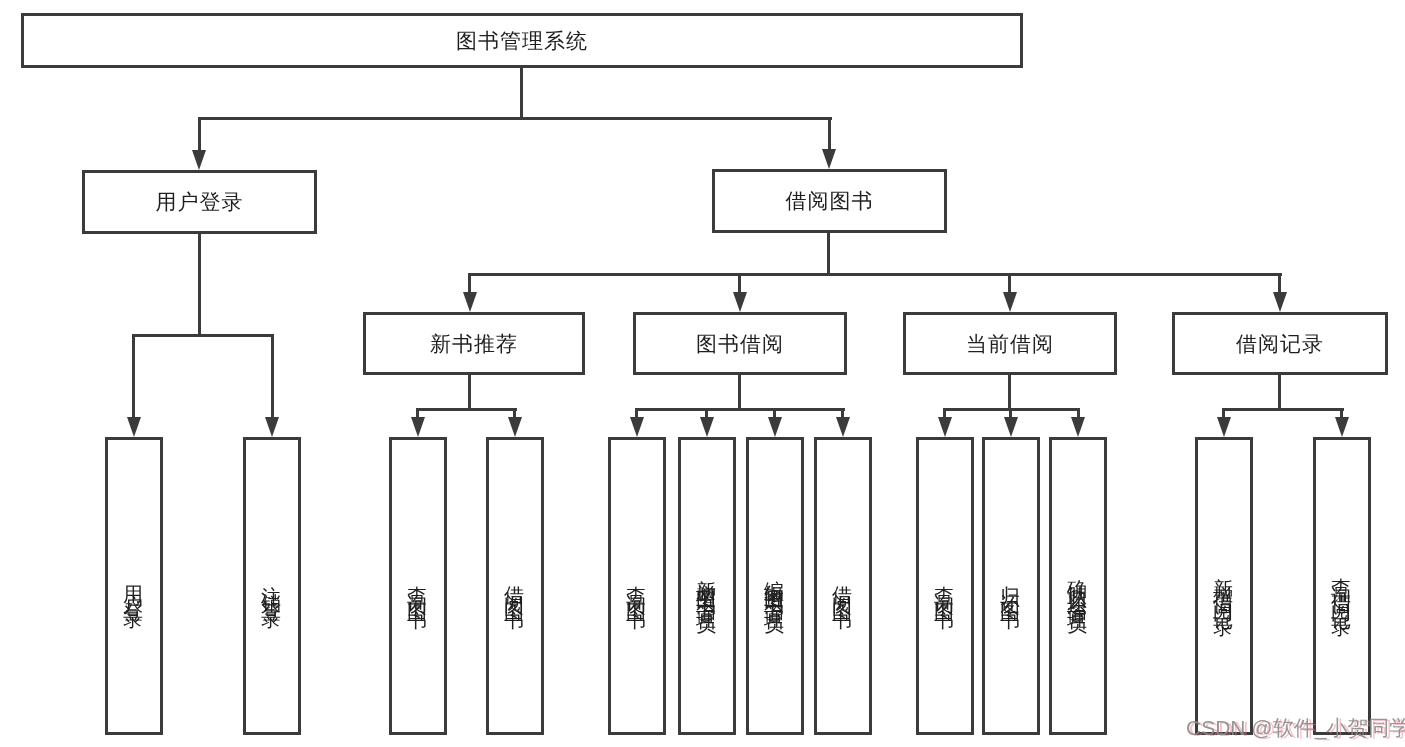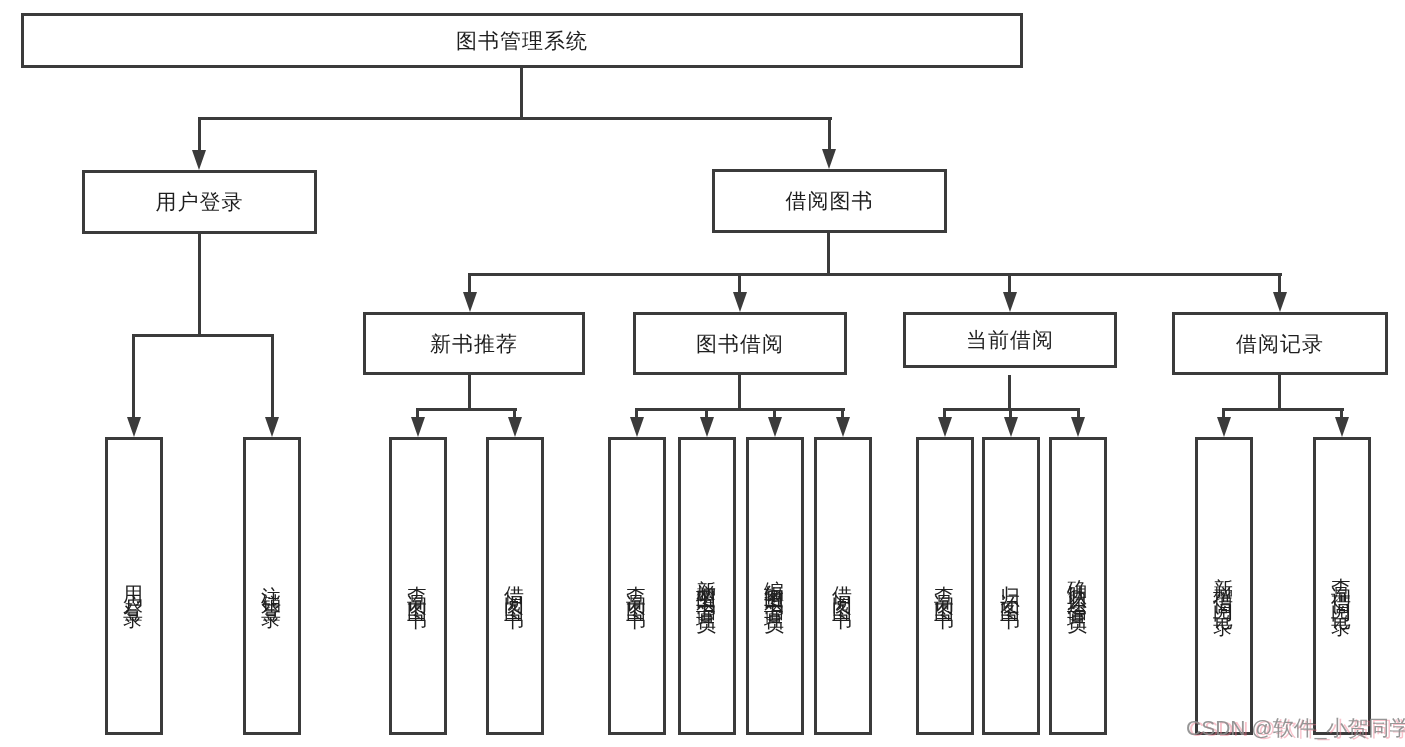--- a/index.html
+++ b/index.html
@@ -107,21 +107,21 @@
   <div class="arrow" style="left:1003px; top:292px;"></div>
   <div class="line" style="left:1278px; top:273px; width:3px; height:22px;"></div>
   <div class="arrow" style="left:1273px; top:292px;"></div>
 
   <div class="hbox" style="left:363px; top:312px; width:222px; height:63px;">
     <span>新书推荐</span>
   </div>
   <div class="hbox" style="left:633px; top:312px; width:214px; height:63px;">
     <span>图书借阅</span>
   </div>
-  <div class="hbox" style="left:903px; top:312px; width:214px; height:56px;">
+  <div class="hbox" style="left:903px; top:312px; width:214px; height:63px;">
     <span>当前借阅</span>
   </div>
   <div class="hbox" style="left:1172px; top:312px; width:216px; height:63px;">
     <span>借阅记录</span>
   </div>
 
   <div class="line" style="left:468px; top:375px; width:3px; height:36px;"></div>
   <div class="line" style="left:416px; top:408px; width:101px; height:3px;"></div>
   <div class="line" style="left:416px; top:408px; width:3px; height:12px;"></div>
   <div class="arrow" style="left:411px; top:417px;"></div>

